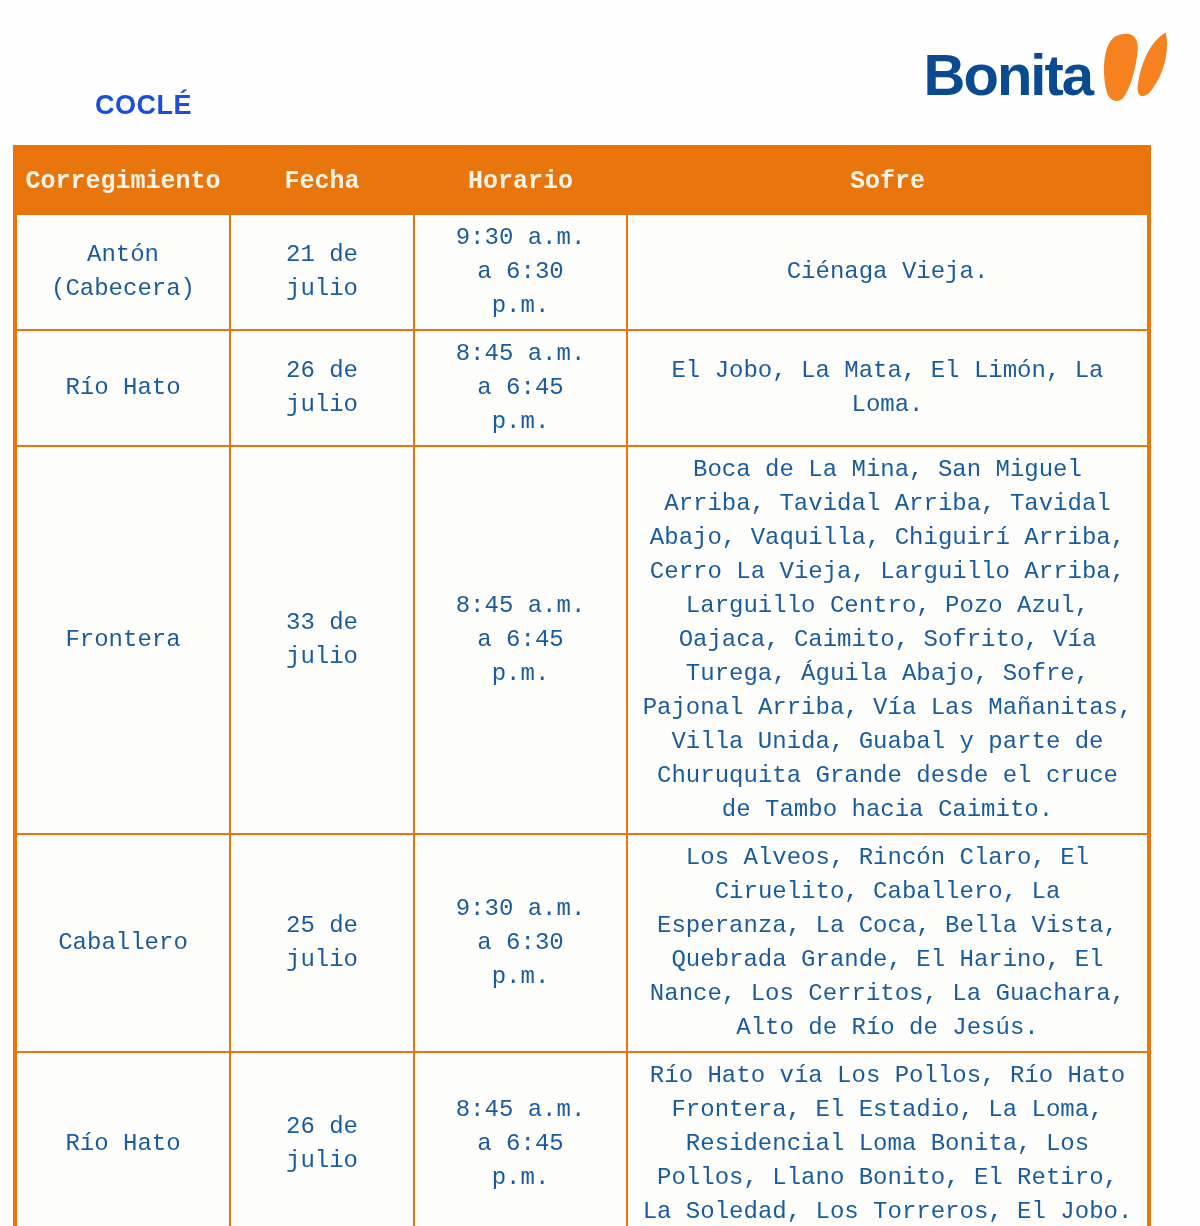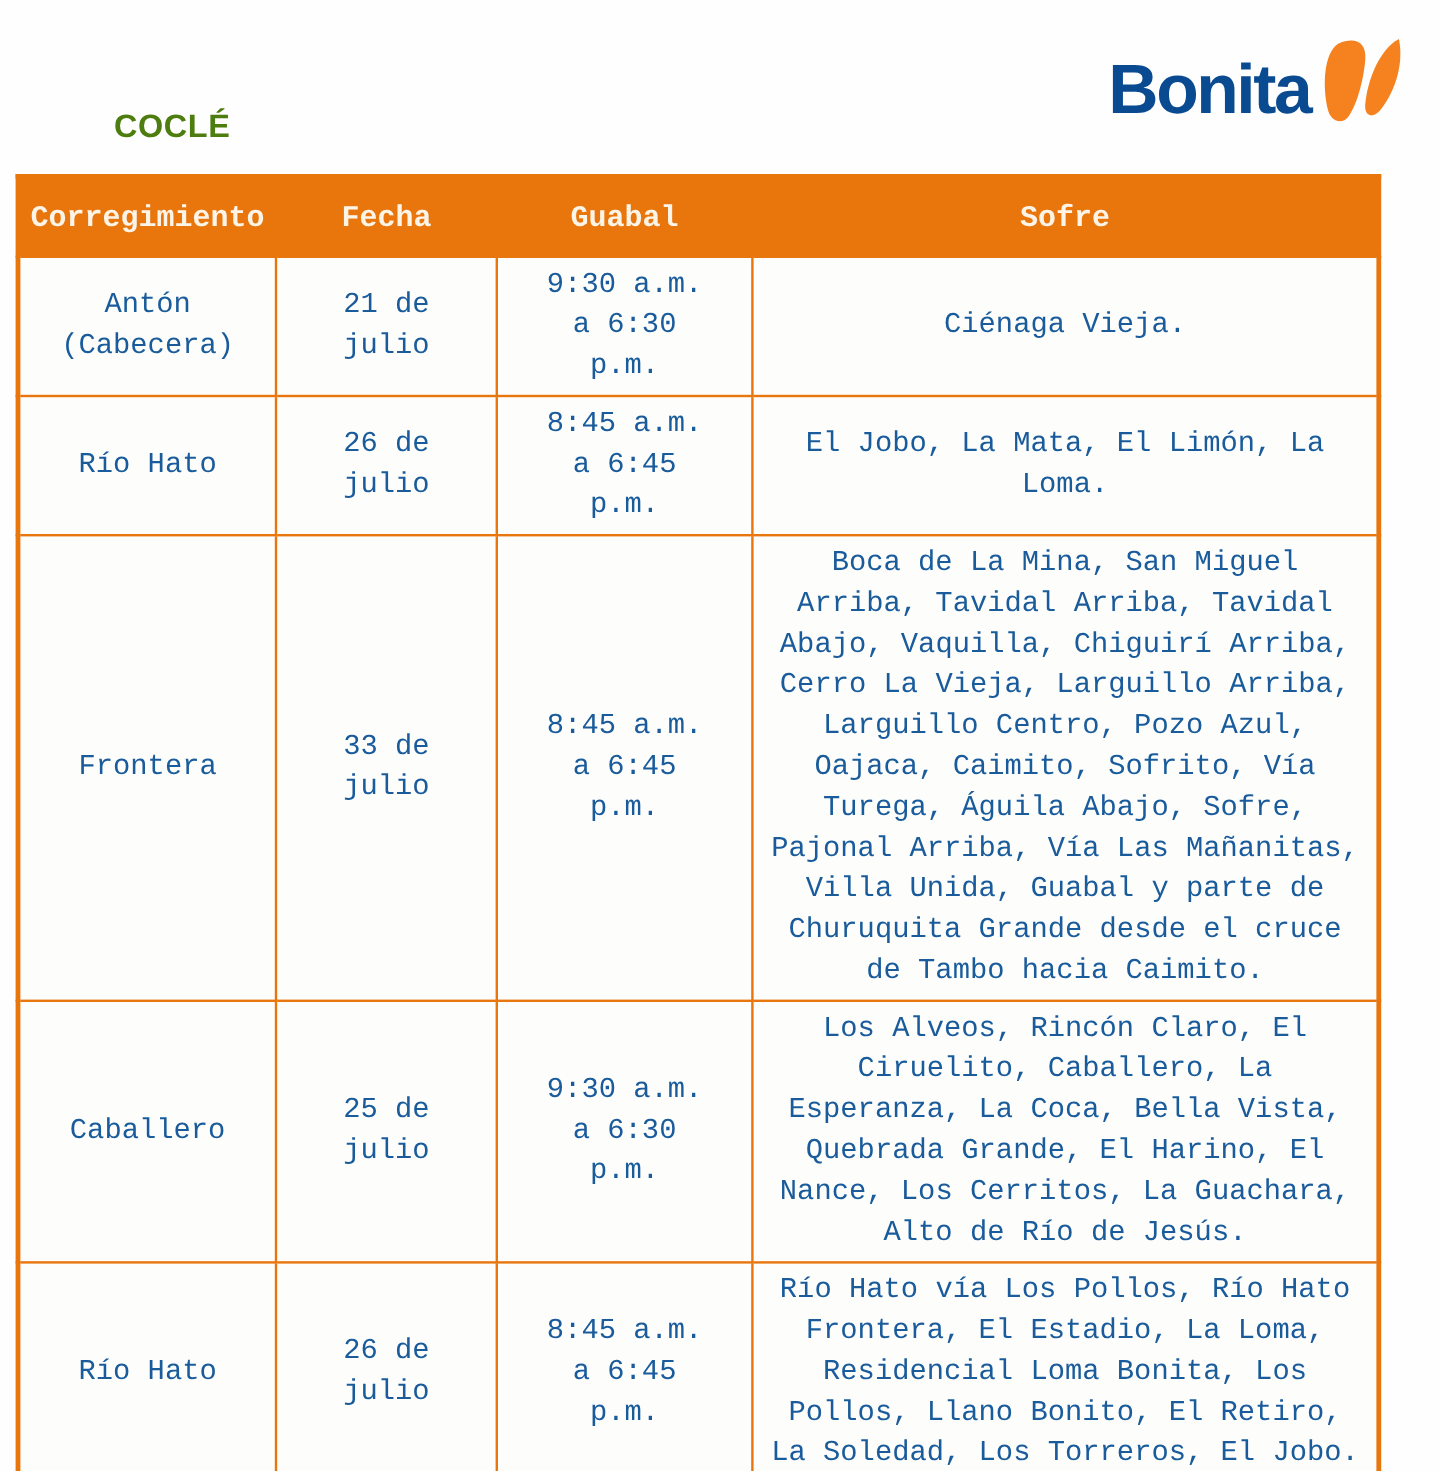--- a/index.html
+++ b/index.html
@@ -21,21 +21,21 @@
     position: relative;
     height: 145px;
   }
   .region-title {
     position: absolute;
     left: 95px;
     top: 90px;
     font-size: 27px;
     font-weight: bold;
     letter-spacing: 0.5px;
-    color: #4d7c0f;
+    color: #1d4ed8;
   }
   .logo {
     position: absolute;
     right: 28px;
     top: 28px;
     display: flex;
     align-items: flex-start;
   }
   .logo-text {
     font-size: 58px;
@@ -126,21 +126,21 @@
     <colgroup>
       <col style="width:215px">
       <col style="width:184px">
       <col style="width:213px">
       <col style="width:522px">
     </colgroup>
     <thead>
       <tr>
         <th>Corregimiento</th>
         <th>Fecha</th>
-        <th>Guabal</th>
+        <th>Horario</th>
         <th>Sofre</th>
       </tr>
     </thead>
     <tbody>
       <tr class="row-0">
         <td class="cell-corregimiento">Antón (Cabecera)</td>
         <td class="cell-fecha">21 de julio</td>
         <td class="cell-horario"><span class="wrapbox">9:30 a.m. a 6:30 p.m.</span></td>
         <td class="cell-zonas">Ciénaga Vieja.</td>
       </tr>

